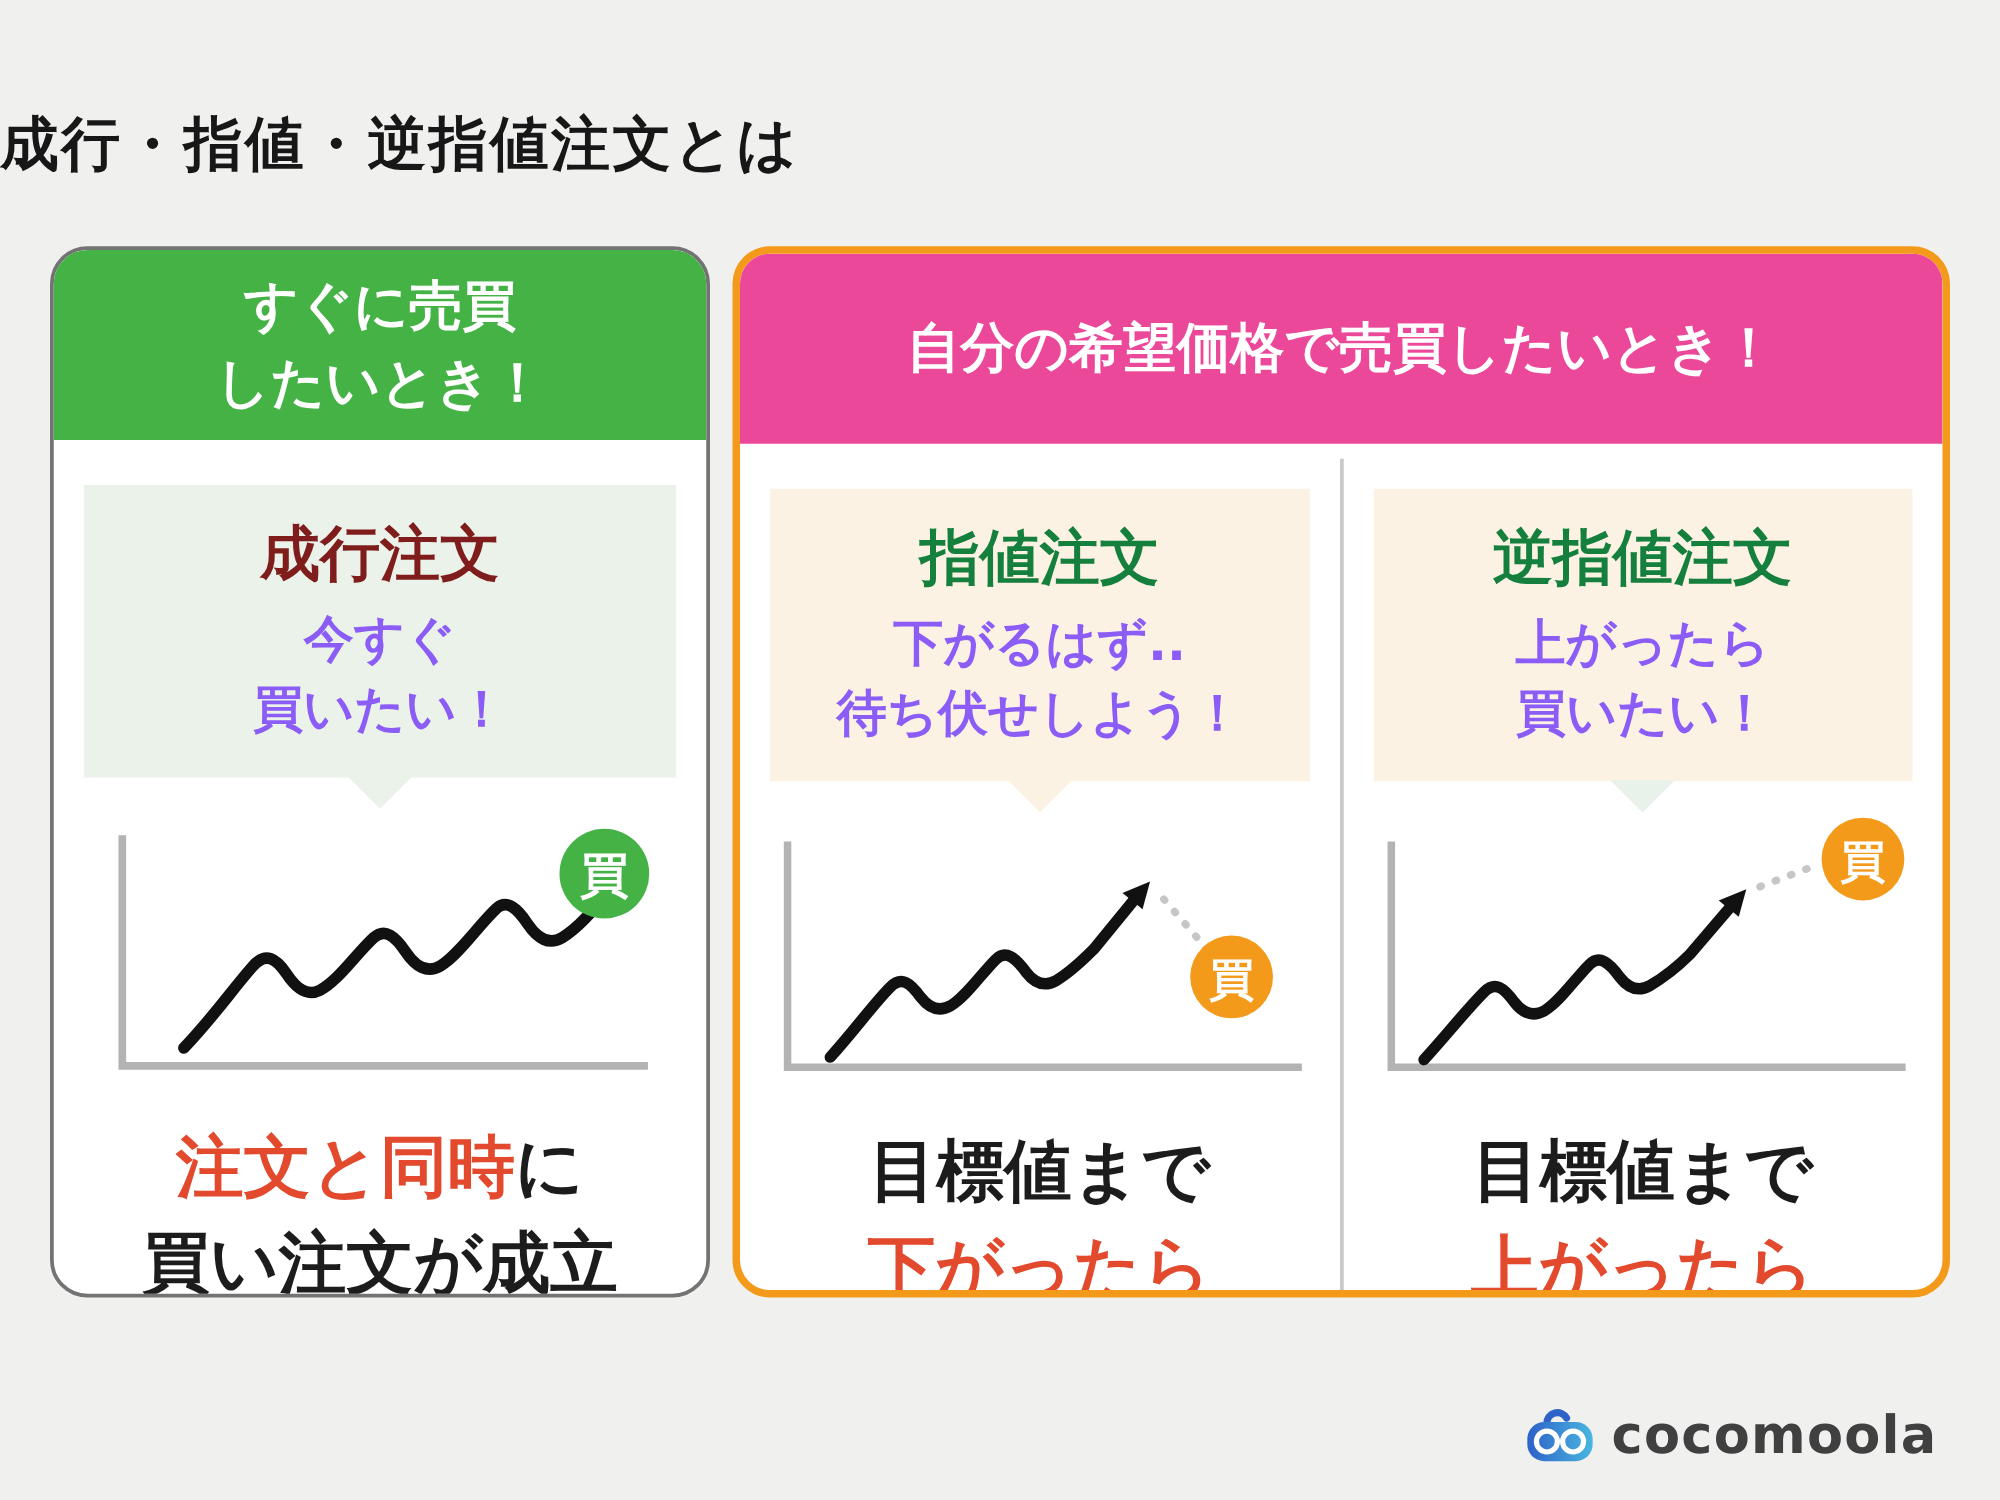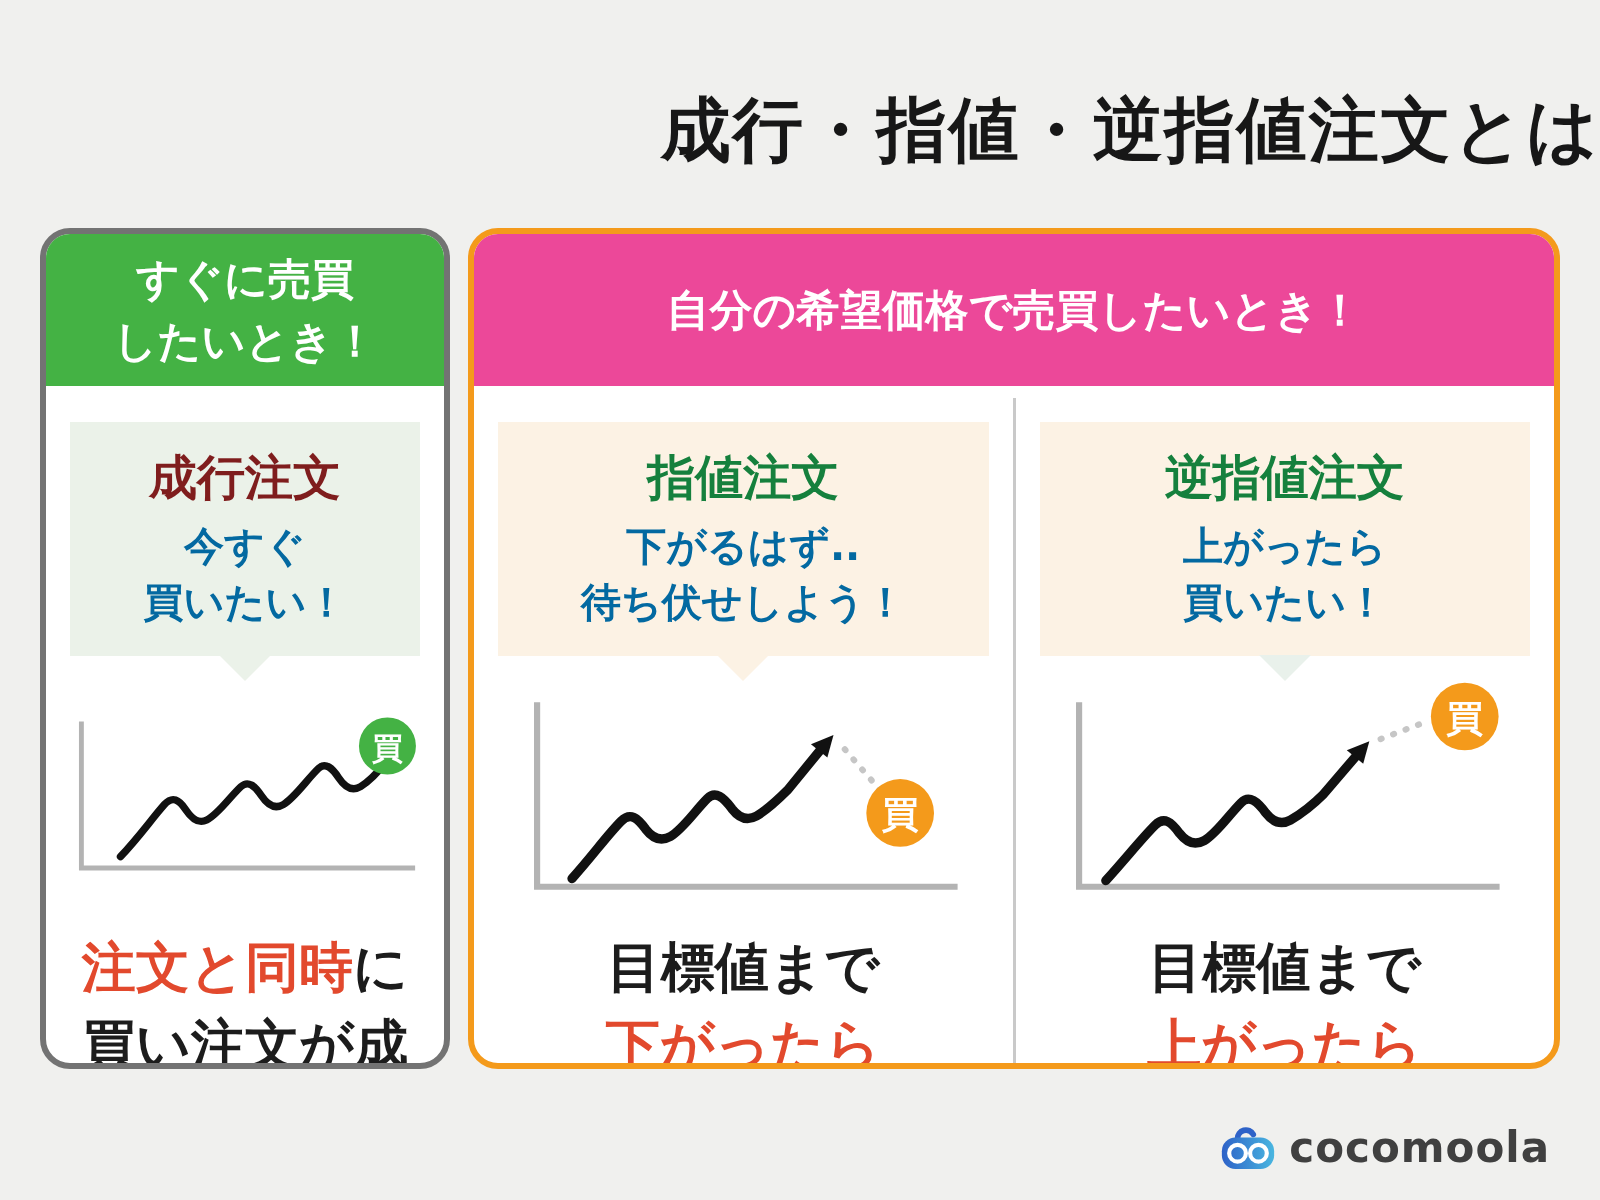--- a/index.html
+++ b/index.html
@@ -5,22 +5,22 @@
   html,body{margin:0;padding:0;}
   body{
     width:1600px;height:1200px;
     background:#f0f0ee;
     font-family:"DejaVu Sans","Liberation Sans",sans-serif;
     color:#1c1c1c;
     overflow:hidden;
     position:relative;
   }
   .page-title{
-    text-align:right;
-    font-size:70px;
+    text-align:left;
+    font-size:47px;
     font-weight:bold;
     letter-spacing:2px;
     margin:0;
     padding-top:84px;
     color:#171717;
   }
   .cards{
     display:flex;
     gap:18px;
     padding:0 40px;
@@ -28,22 +28,22 @@
     align-items:stretch;
   }
   .card{
     background:#fff;
     border-radius:30px;
     overflow:hidden;
     height:841px;
     box-sizing:border-box;
   }
   .card-green{
-    width:410px;
-    border:6px solid #737373;
+    width:528px;
+    border:3px solid #737373;
     flex:0 0 auto;
   }
   .card-orange{
     flex:1 1 auto;
     border:6px solid #f49a1b;
   }
   .card-header{
     height:152px;
     display:flex;
     flex-direction:column;
@@ -100,21 +100,21 @@
     font-weight:bold;
     line-height:1.3;
     margin-bottom:10px;
   }
   .bubble-title.green-text{color:#7f1d1d;}
   .bubble-title.orange-text{color:#15803d;}
   .bubble-line{
     font-size:40px;
     font-weight:bold;
     line-height:1.4;
-    color:#0369a1;
+    color:#8b5cf6;
   }
   .chart-wrap{
     width:100%;
     margin-top:40px;
     height:200px;
   }
   .chart-wrap svg{overflow:visible;display:block;width:100%;height:100%;}
   .result{
     margin-top:34px;
     text-align:center;

